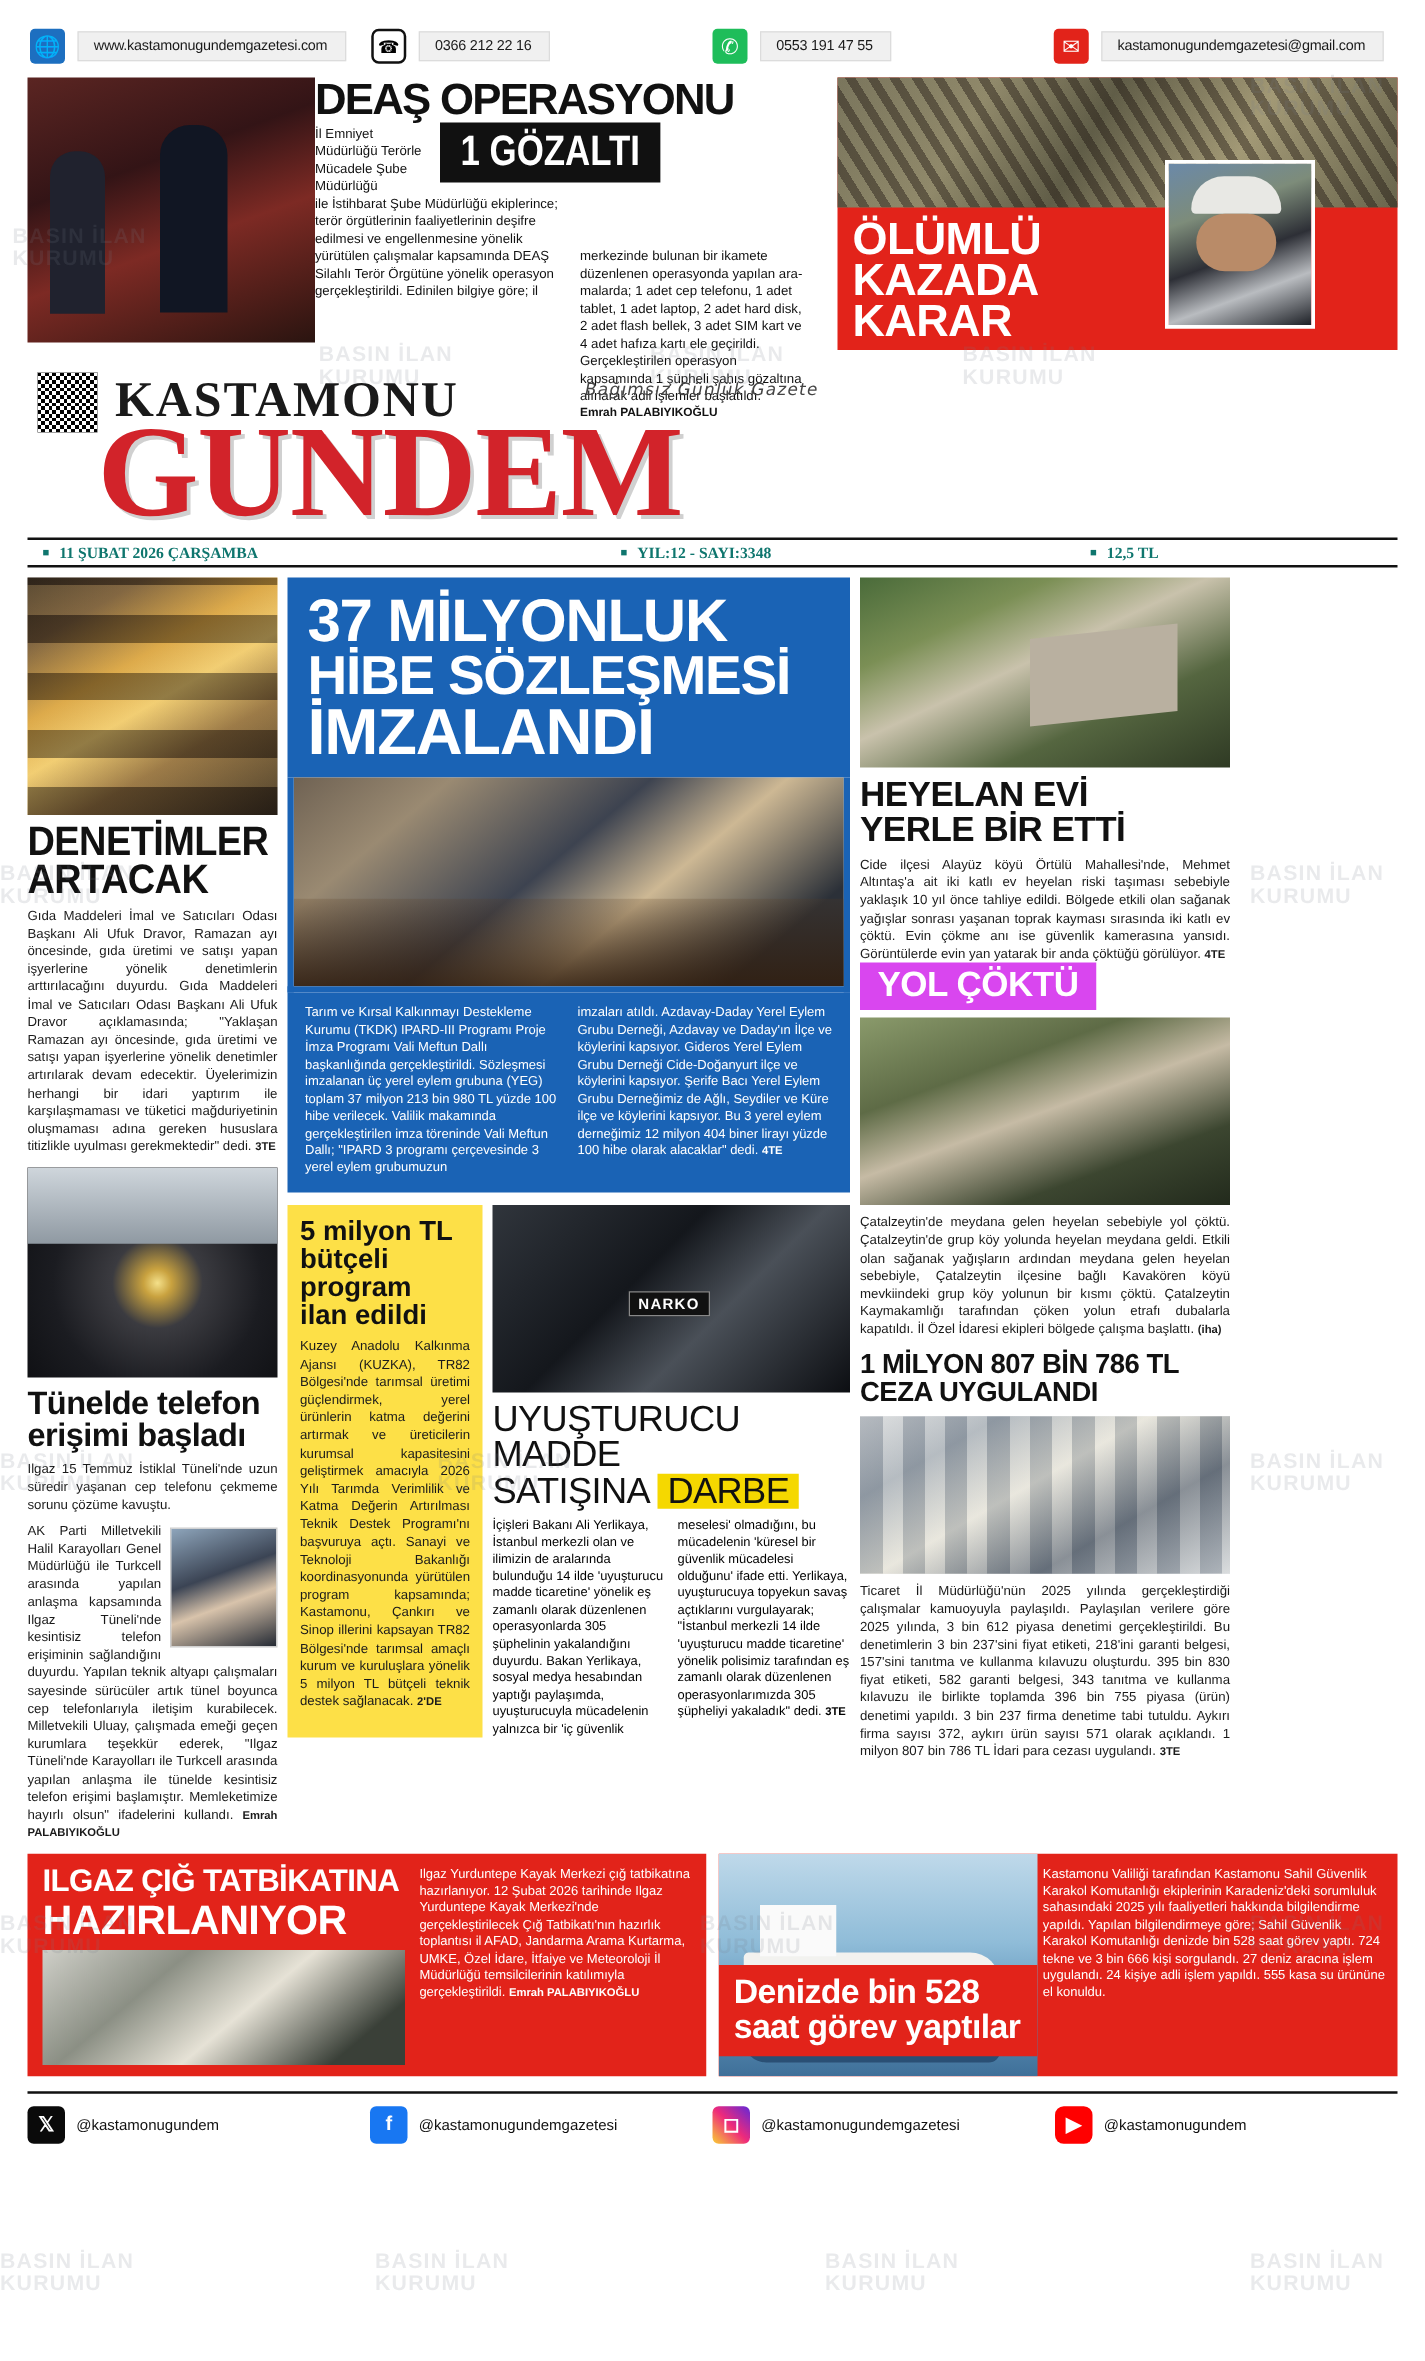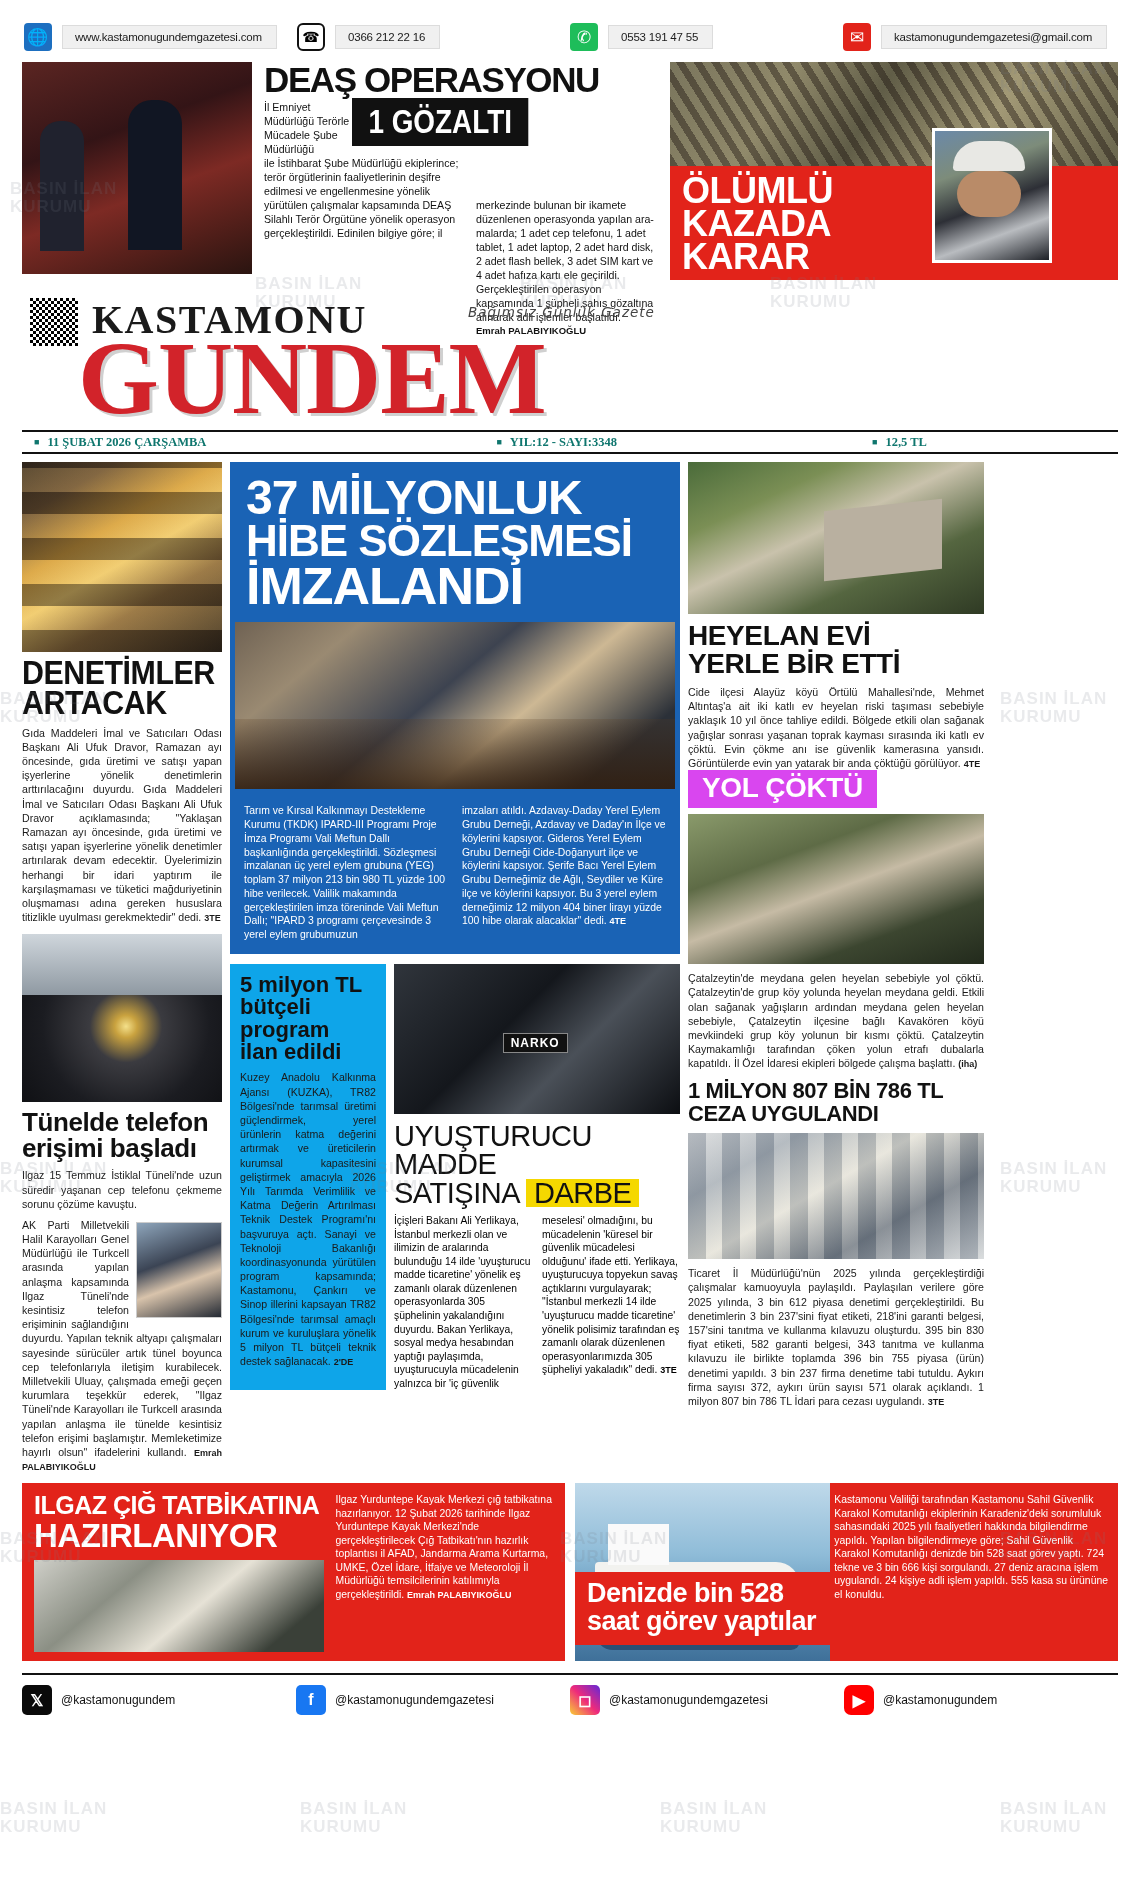--- a/index.html
+++ b/index.html
@@ -52,21 +52,21 @@
     position: relative; overflow: hidden;
   }
   .deas-photo::before {
     content:""; position:absolute; left:46%; top:18%;
     width:54px; height:150px; background:#111623; border-radius: 24px 24px 0 0;
   }
   .deas-photo::after {
     content:""; position:absolute; left:8%; top:28%;
     width:44px; height:130px; background:#20222e; border-radius: 20px 20px 0 0;
   }
-  .deas-body { flex: 1; padding-left: 12px; position: relative; }
+  .deas-body { flex: 1; position: relative; }
   .deas-title {
     font-size: 35px; font-weight: 800; letter-spacing: -1.4px;
     color: #111; line-height: 1; margin-bottom: 4px;
     font-family: "Liberation Sans", sans-serif;
   }
   .deas-kicker {
     position: absolute; left: 100px; top: 36px;
     background: #111; color: #fff; padding: 6px 20px 8px 20px;
     font-size: 34px; font-weight: 900; letter-spacing: 0px;
     line-height: 1; z-index: 4;
@@ -206,21 +206,21 @@
     content:""; position:absolute; left:0; bottom:0; width:100%; height:42%;
     background: linear-gradient(180deg, rgba(90,60,30,.2), rgba(50,30,14,.85));
   }
   .blue-caption {
     background: #1a63b5; color:#fff; padding: 10px 14px 12px 14px;
     display:flex; gap: 14px;
   }
   .blue-caption .bc-col { flex:1; font-size: 10.4px; line-height: 1.32; }
 
   .mid-lower { display:flex; gap:8px; margin-top: 10px; }
-  .five-box { width: 156px; background:#0ea5e9; padding: 10px 10px 12px 10px; }
+  .five-box { width: 156px; background:#fde047; padding: 10px 10px 12px 10px; }
   .five-head { font-size: 22px; font-weight: 800; line-height: 1.02; color:#111; }
   .narco-photo {
     width: 100%; height: 150px;
     background: linear-gradient(135deg,#30353c 0%,#14171c 40%,#4a5058 62%,#0c0e12 100%);
     position: relative; overflow: hidden;
   }
   .narco-badge {
     position:absolute; left: 38%; top: 46%; background:#111; color:#fff;
     font-size: 12px; font-weight: 800; letter-spacing: 1px; padding: 2px 7px;
     border: 1px solid #888;

